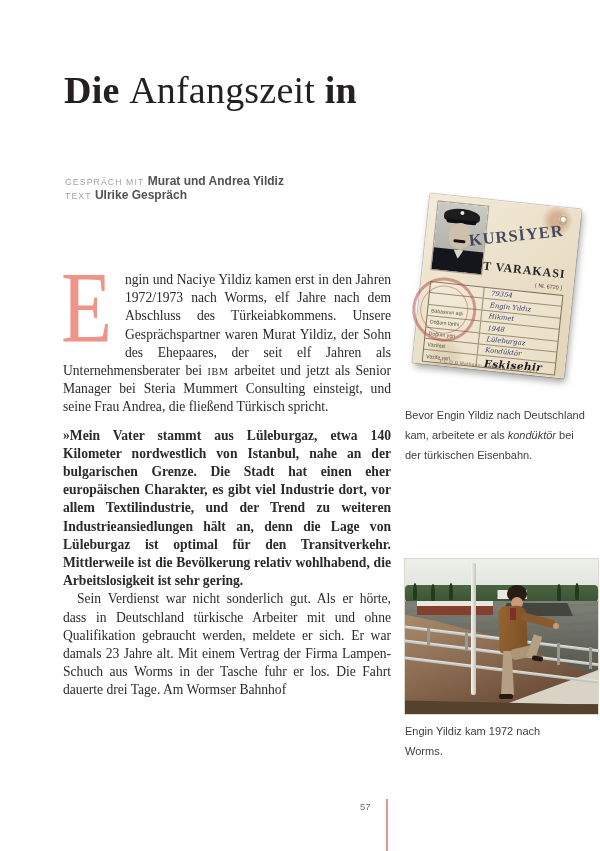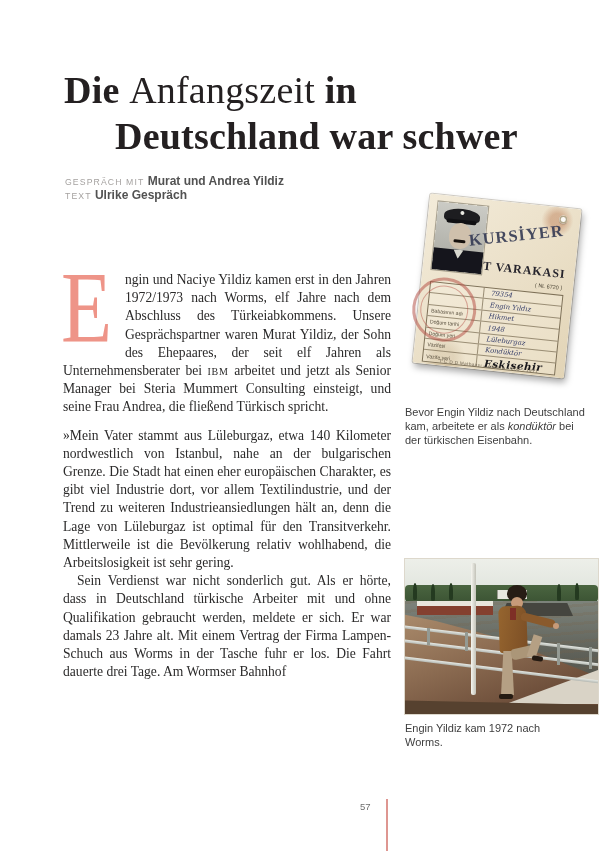--- a/index.html
+++ b/index.html
@@ -30,21 +30,21 @@
   }
   .dropcap{
     float:left;width:54px;height:73px;margin:1px 8px 0 0;position:relative;overflow:visible;
   }
   .dropcap span{
     position:absolute;left:-2px;top:-14px;
     font-family:"Liberation Serif",serif;font-size:102px;line-height:100px;
     color:#ee9488;transform:scaleX(.82);transform-origin:0 0;
   }
   #article p{margin:0;}
-  #article p.gap{margin-top:10px;}
+  #article p.gap{margin-top:10px;font-weight:bold;}
   #article p.indent{text-indent:14px;}
   .seg-sc{font-variant:small-caps;letter-spacing:.8px;}
   .seg-i{font-style:italic;}
 
   
   #idcard-wrap{position:absolute;left:421px;top:201px;width:152px;height:170px;transform:rotate(6deg);}
   #idcard{
     position:relative;width:100%;height:100%;border-radius:2px;
     background:
       radial-gradient(circle at 85% 8%, rgba(186,120,80,.45) 0 7px, rgba(186,120,80,0) 16px),
@@ -76,21 +76,21 @@
   .card-value{flex:1;font-family:"DejaVu Serif",serif;font-style:italic;font-size:6.8px;color:#38406b;padding:1.4px 0 0 7px;white-space:nowrap;overflow:hidden;}
   .card-value.big{font-size:10.5px;font-weight:700;color:#17161a;padding-top:0;letter-spacing:.4px;transform:rotate(-2deg);}
   .card-stamp-circle{position:absolute;left:-6px;top:82px;width:58px;height:58px;border-radius:50%;
     border:3px solid rgba(178,72,62,.5);}
   .card-stamp-circle:after{content:"";position:absolute;inset:5px;border-radius:50%;border:1.5px solid rgba(178,72,62,.45);}
   .card-footer{position:absolute;left:0;right:0;bottom:2.5px;text-align:center;font-size:4.6px;letter-spacing:.4px;color:#6e6350;}
   .card-hole{position:absolute;right:13px;top:8px;width:8px;height:8px;border-radius:50%;background:#fbfaf6;
     box-shadow:inset 0 0 0 1.5px #b4a88b, 0 1px 1px rgba(0,0,0,.2);}
 
   
-  .caption{position:absolute;font-size:11px;line-height:14px;color:#3e3e3e;}
+  .caption{position:absolute;font-size:11px;line-height:20px;color:#3e3e3e;}
   #caption-card{left:405px;top:405px;width:180px;}
   #caption-photo{left:405px;top:721px;width:160px;}
 
   
   #photo2{position:absolute;left:405px;top:559px;width:193px;height:155px;overflow:hidden;
     background:#70756e;box-shadow:0 0 0 1px #ddd8cc;}
   .p-sky{position:absolute;left:0;top:0;right:0;height:42px;background:linear-gradient(#edefe9,#dde2db);z-index:0;}
   .p-trees{position:absolute;left:0;top:26px;right:0;height:17px;background:linear-gradient(#4a6540,#3c5434);border-radius:4px;z-index:1;}
   .p-poplar{position:absolute;width:4px;height:17px;background:#243a20;border-radius:50% 50% 20% 20%;z-index:1;}
   .p-bldg{position:absolute;left:92px;top:31px;width:30px;height:9px;background:#e7e7df;z-index:2;box-shadow:1px 0 0 #9a9a90 inset;}
@@ -133,21 +133,20 @@
 
   
   #pageno{position:absolute;left:360px;top:801px;font-size:9.5px;color:#6e6e6e;}
   #redline{position:absolute;left:386px;top:799px;width:1.5px;height:52px;background:#de9691;}
 </style>
 </head>
 <body>
 
 <h1 id="title">
   <span>Die </span><span class="hl">Anfangszeit</span><span> in</span>
-  <span class="line2">Deutschland war schwer</span>
 </h1>
 
 <div id="byline">
   <div>
     <span class="byline-label">Gespräch mit</span>
     <span class="byline-name">Murat und Andrea Yildiz</span>
   </div>
   <div>
     <span class="byline-label">Text</span>
     <span class="byline-name">Ulrike Gespräch</span>

